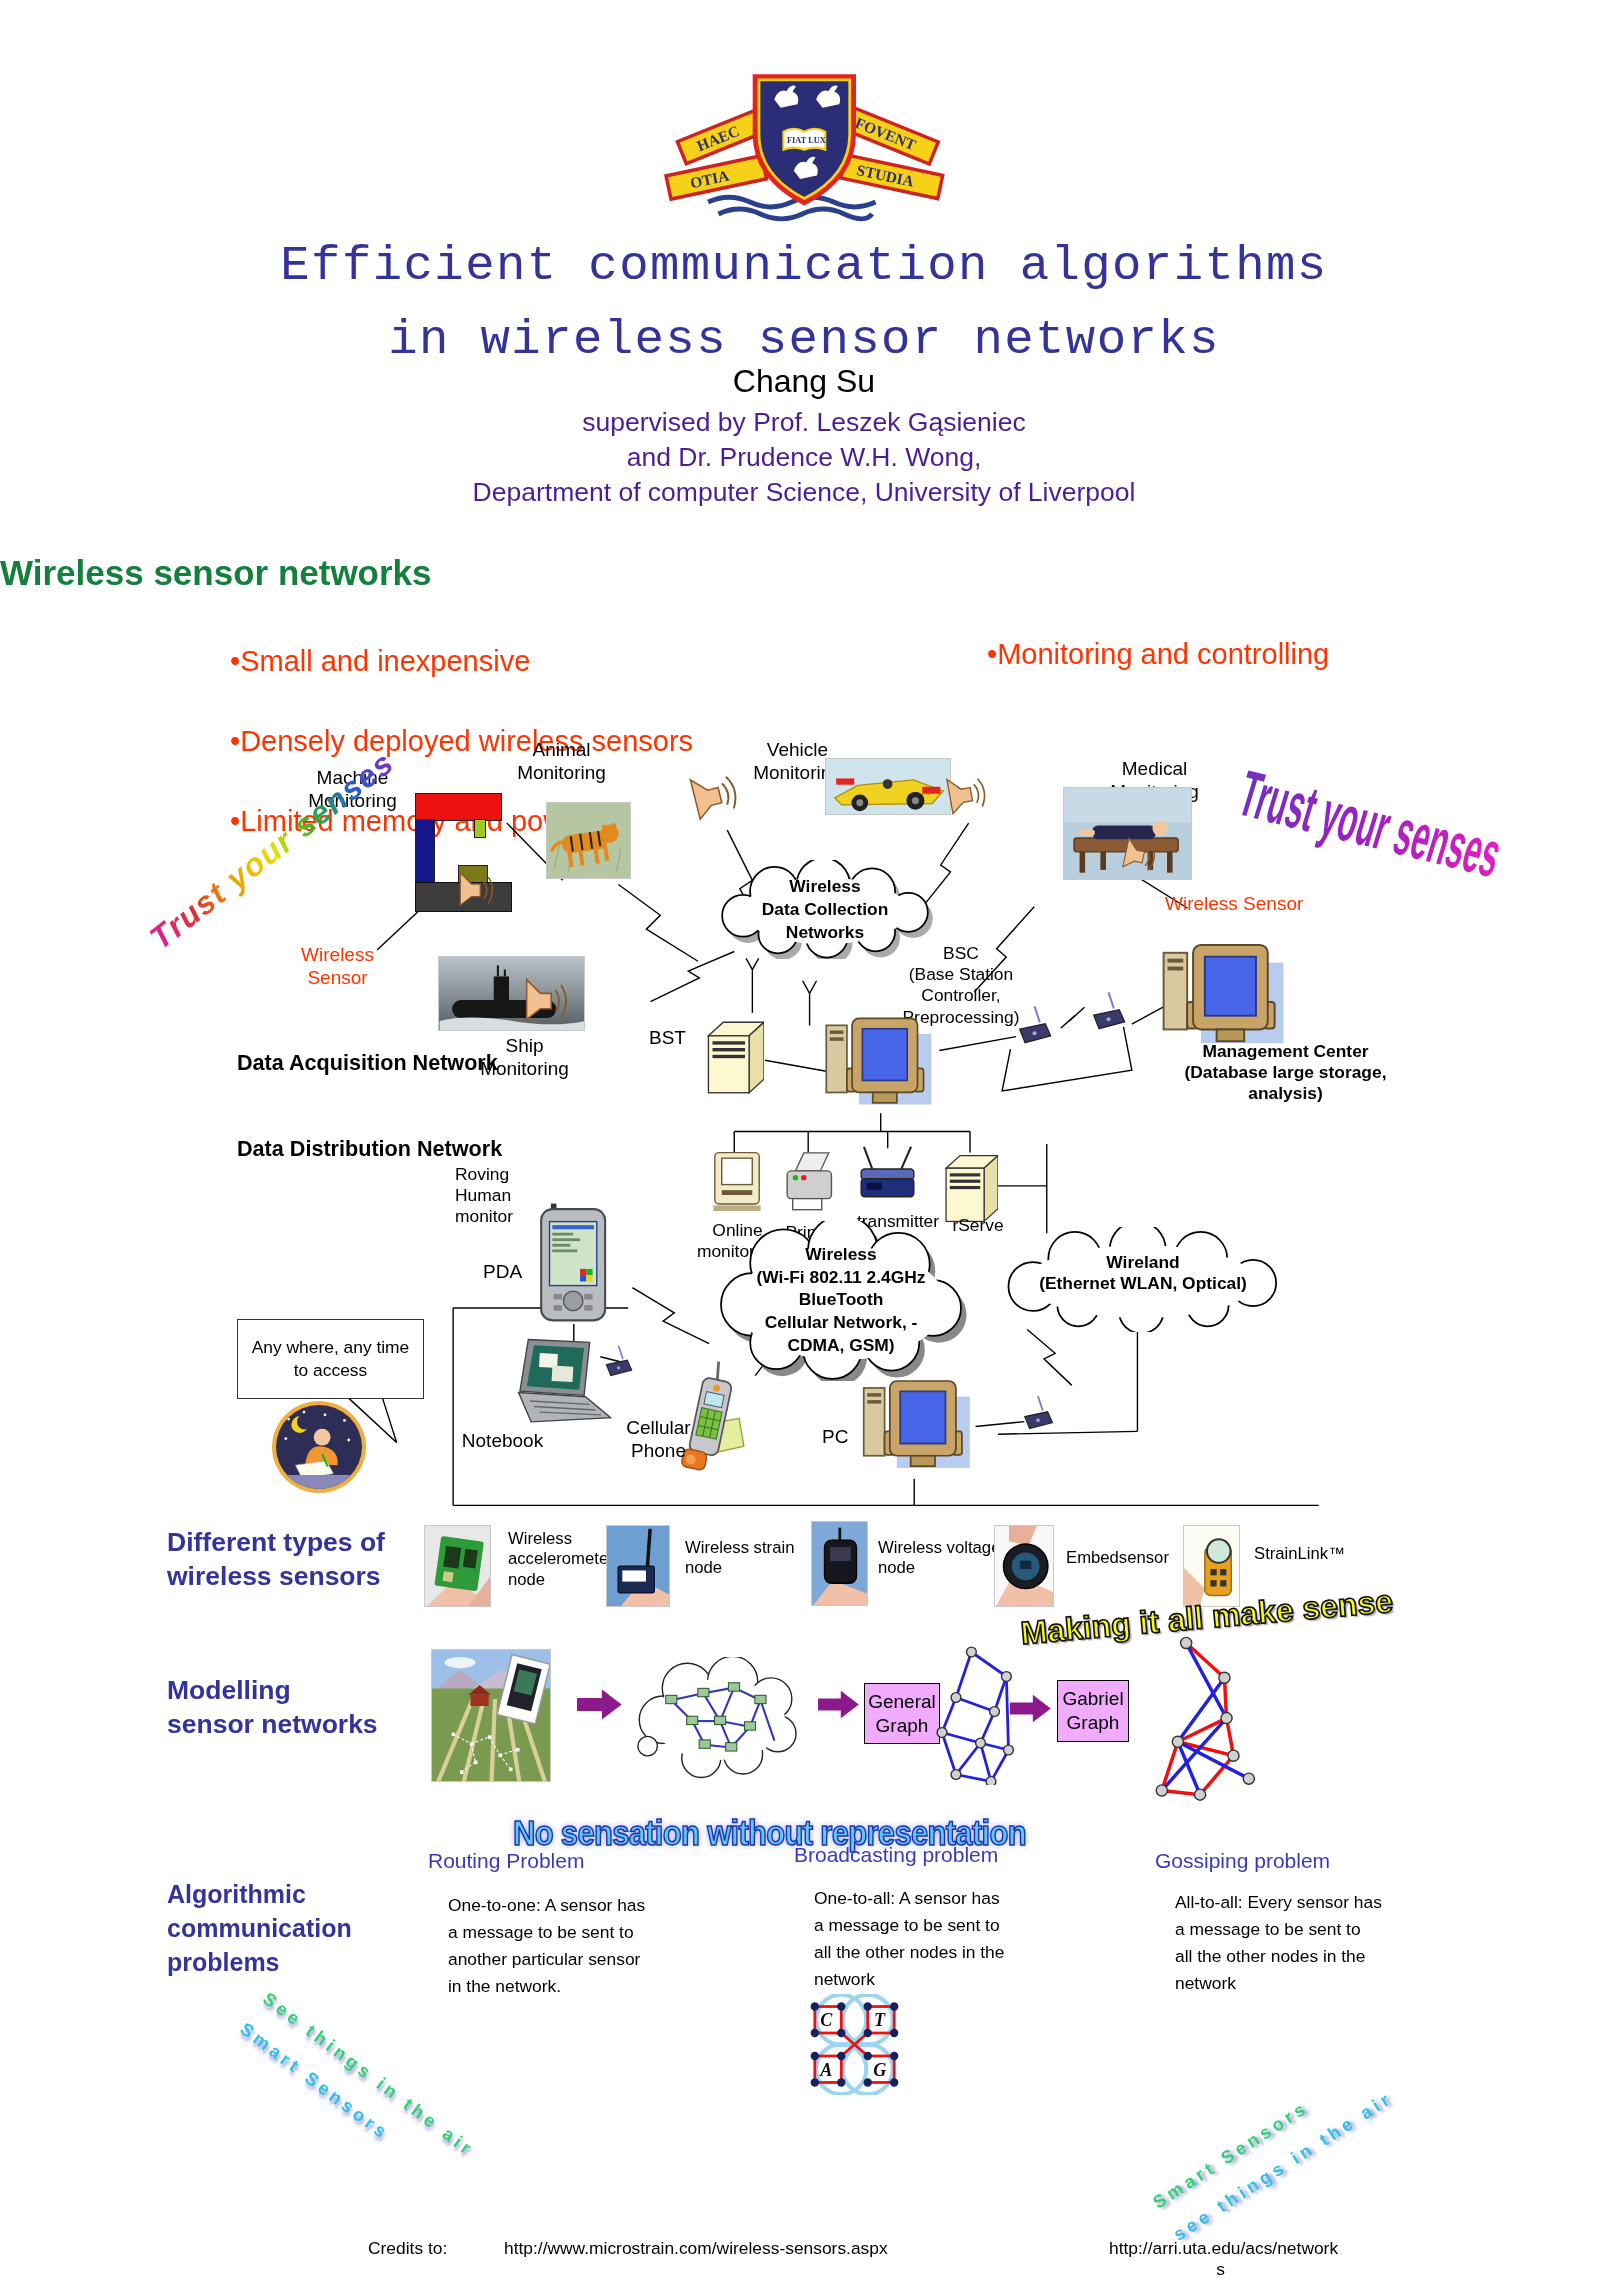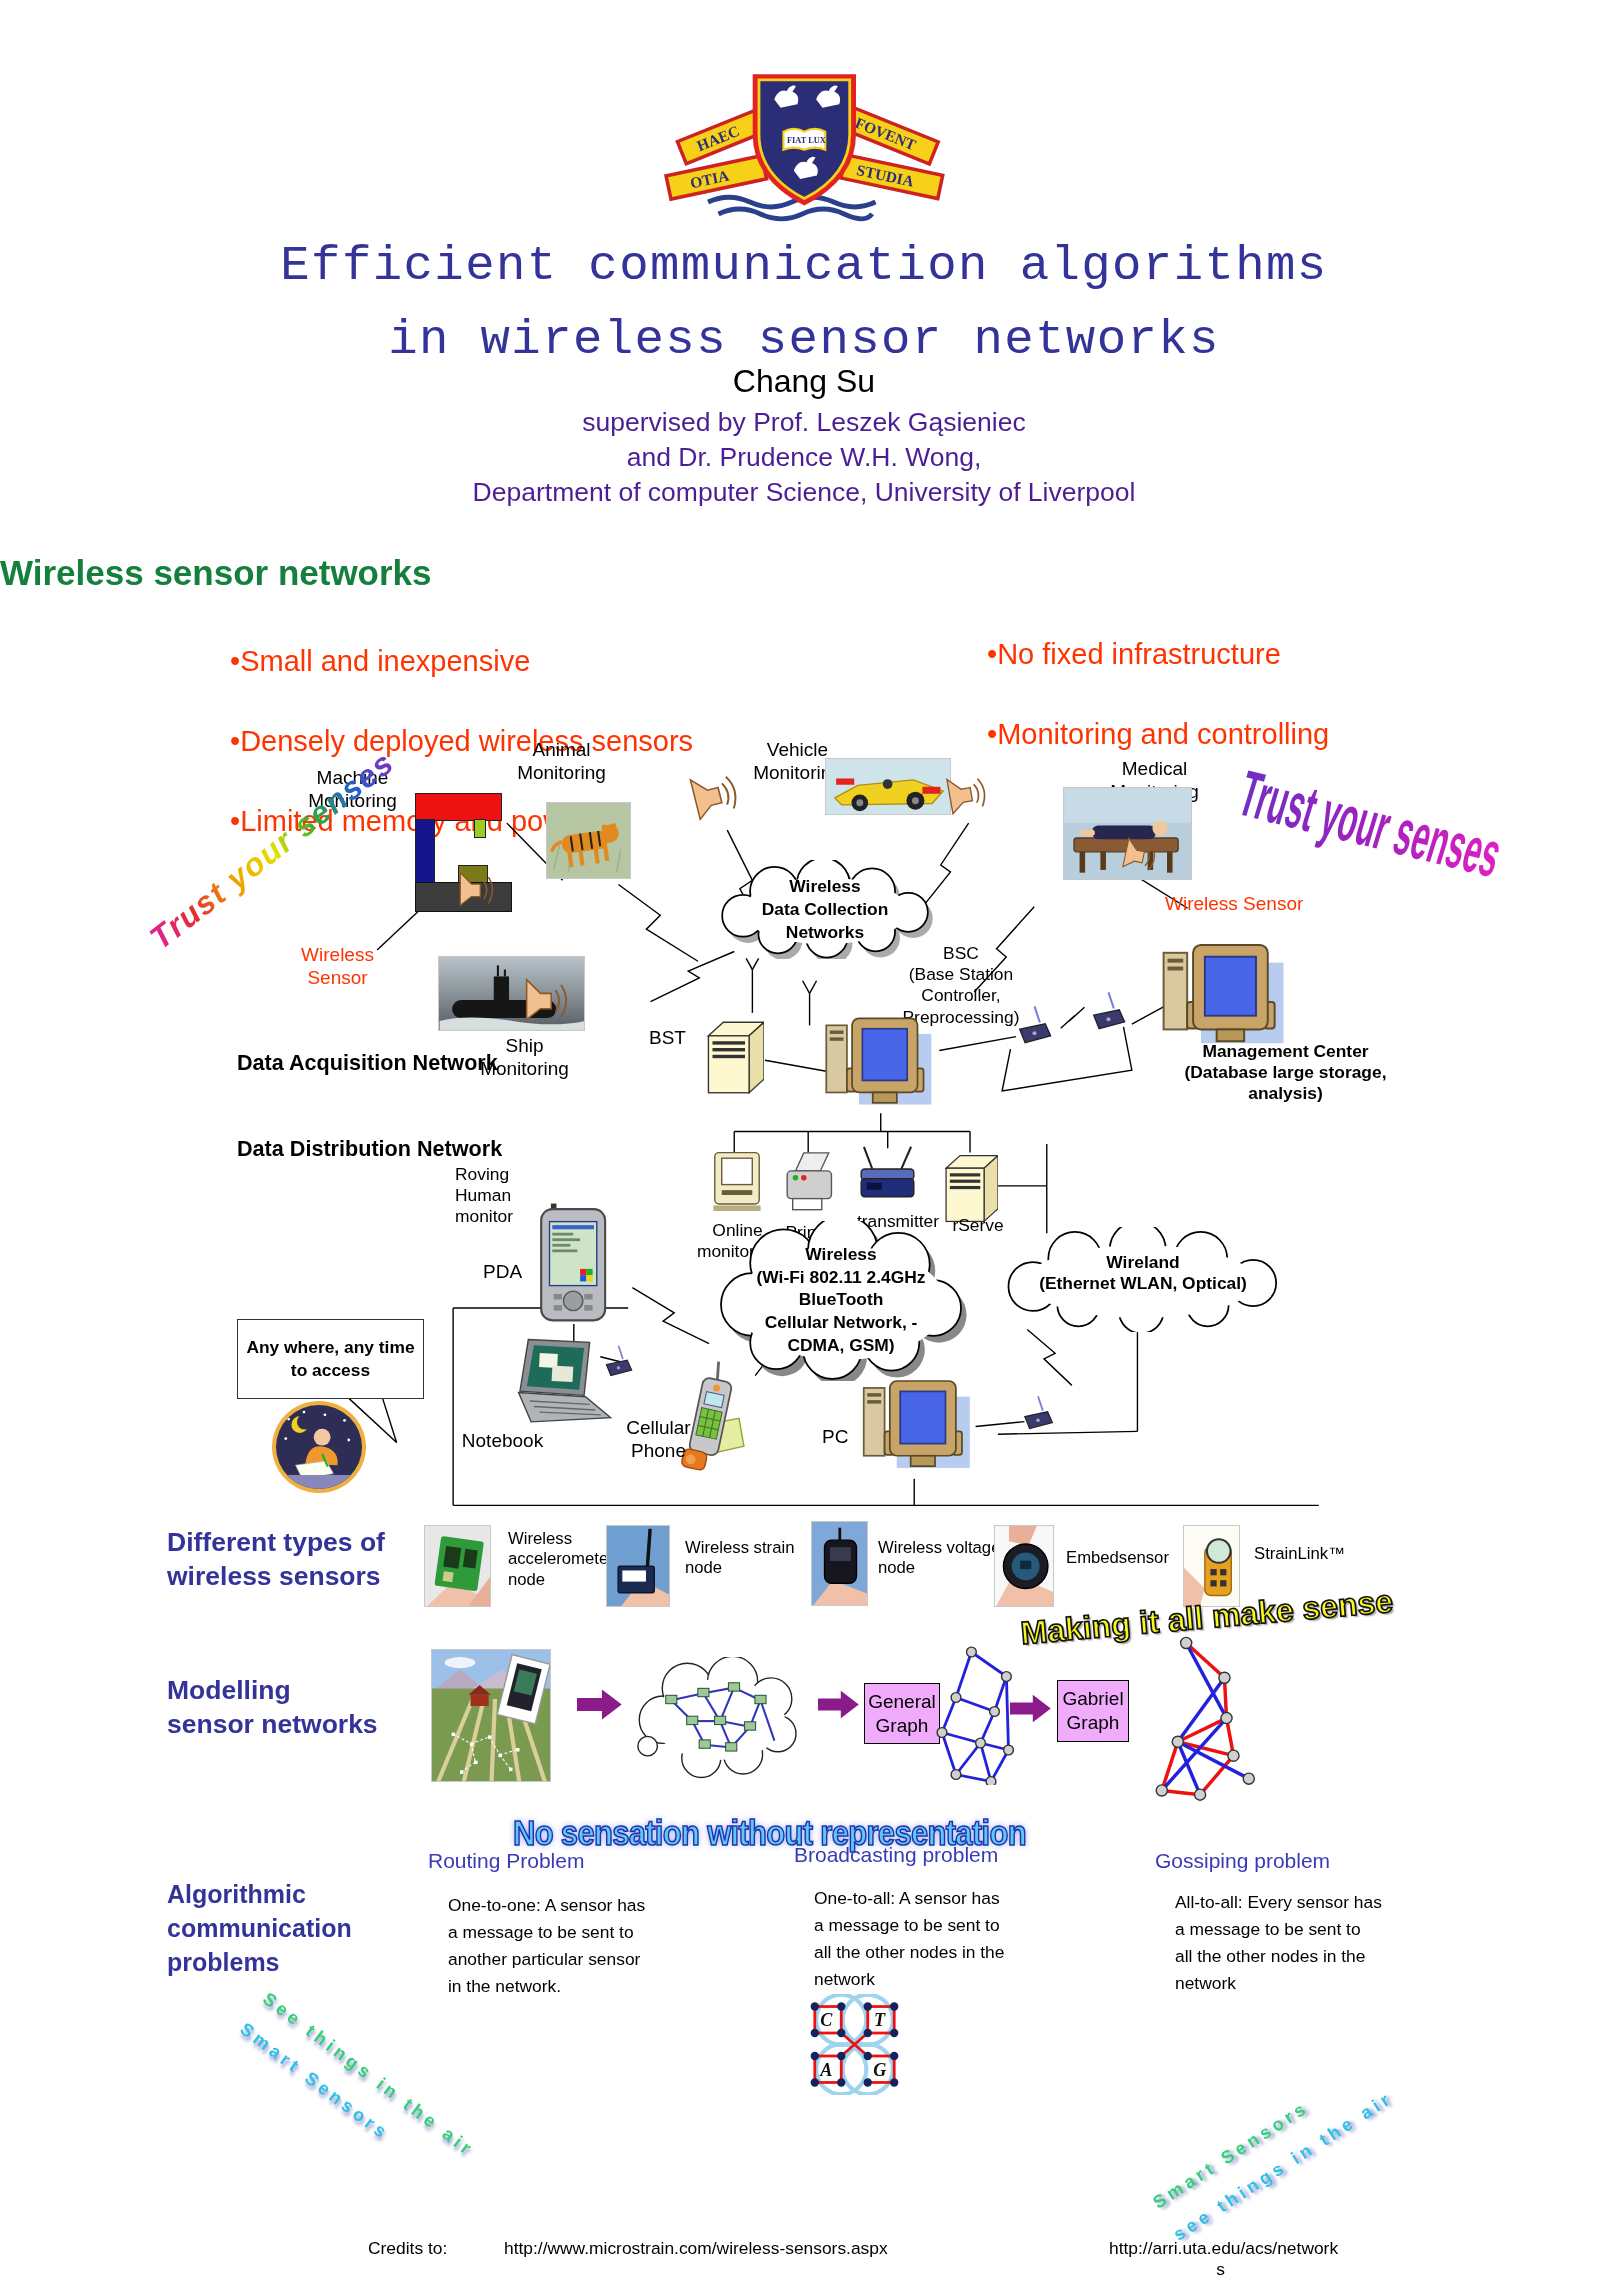--- a/index.html
+++ b/index.html
@@ -33,21 +33,21 @@
   .nosense{font-weight:700;font-size:31px;color:#5ec8f8;white-space:nowrap;letter-spacing:-0.7px;
      -webkit-text-stroke:1.4px #2233aa;text-shadow:0 0 6.3px #8899ee;transform:scaleY(1.15);}
   .wordart-diag div{font-weight:700;font-size:18px;letter-spacing:4.2px;line-height:2.1;white-space:nowrap;
      text-shadow:2.8px 2.8px 3.5px #9a9ad0;}
   .wa-green{color:#35d07a;}
   .wa-cyan{color:#30c0e8;}
   .ph{border:0.7px solid #c8c8c8;box-sizing:border-box;}
   .graphbox{border:1.4px solid #000;background:#f0abfc;display:flex;align-items:center;justify-content:center;
      font-size:19px;line-height:1.25;text-align:center;white-space:pre-line;}
   .bubble{border:1.4px solid #333;background:#fff;display:flex;align-items:center;justify-content:center;
-     font-size:17.4px;line-height:1.35;text-align:center;white-space:pre-line;font-weight:bold;}
+     font-size:17.4px;line-height:1.35;text-align:center;white-space:pre-line;}
   .body-text{font-size:17.4px;line-height:1.55;color:#000;white-space:pre-line;margin-left:20px;}
   .prob-title{font-size:21px;color:#3a3ab8;}
   .foot{font-size:17.4px;color:#000;white-space:pre-line;}
 </style>
 </head>
 <body>
 
 <svg width="0" height="0" style="position:absolute">
   <defs>
     <g id="spk-sym">
@@ -125,21 +125,20 @@
 Department of computer Science, University of Liverpool</div>
 
 <div id="wsn-heading" class="abs" style="left:0;top:553px">Wireless sensor networks</div>
 
 <div class="abs bullets" style="left:230px;top:601px;width:502px">
   <div>•Small and inexpensive</div>
   <div>•Densely deployed wireless sensors</div>
   <div>•Limited memory and power</div>
 </div>
 <div class="abs bullets" style="left:987px;top:594px;width:405px">
-  <div>•No fixed infrastructure</div>
   <div>•Monitoring and controlling</div>
 </div>
 
 <svg class="abs wires" style="left:0;top:0" width="1608" height="2295" viewBox="0 0 2304 3290">
   <line x1="640" y1="1268" x2="540" y2="1362"></line>
   <line x1="726" y1="1180" x2="806" y2="1262"></line>
   <polyline points="886,1268 946,1312 926,1332 1000,1378"></polyline>
   <polyline points="1042,1190 1078,1262 1060,1274 1098,1344"></polyline>
   <polyline points="1388,1180 1348,1240 1362,1250 1322,1300"></polyline>
   <polyline points="1482,1300 1428,1360 1442,1372 1396,1422"></polyline>

